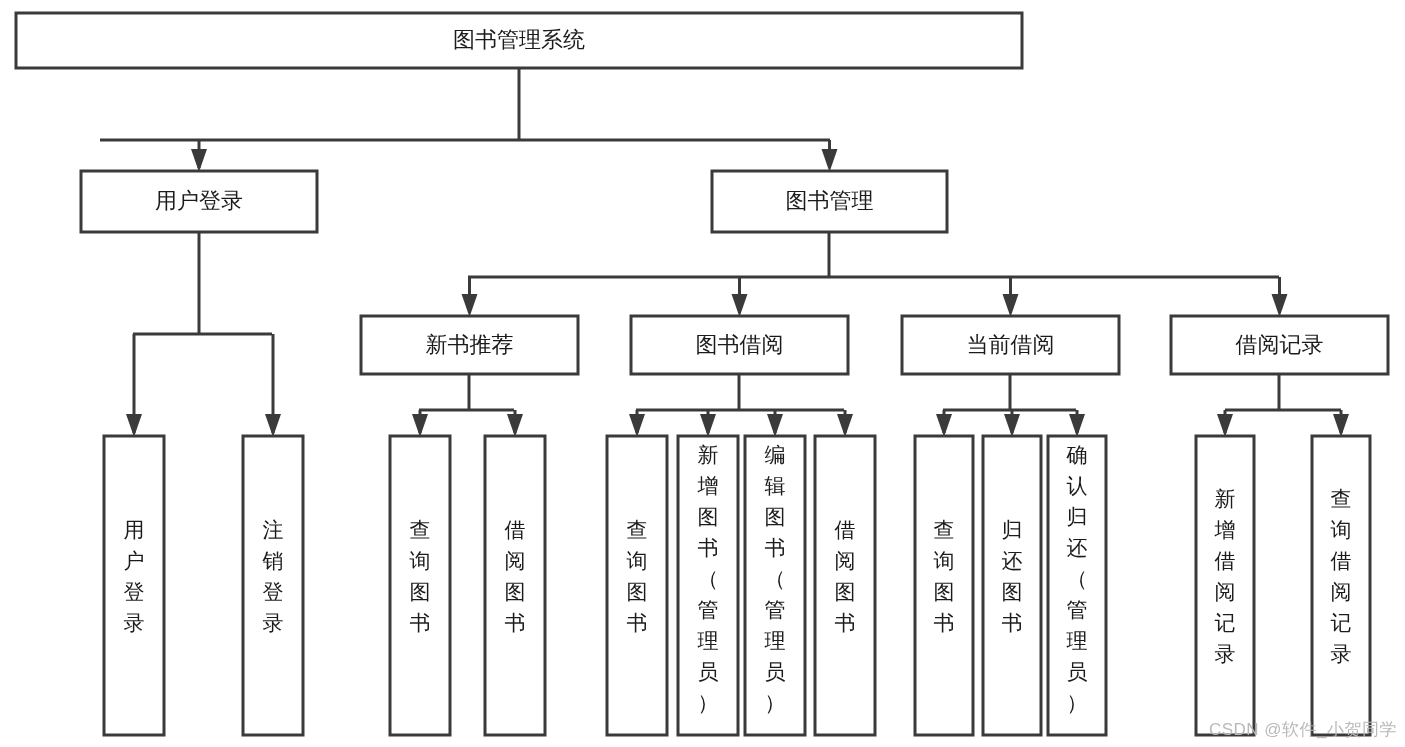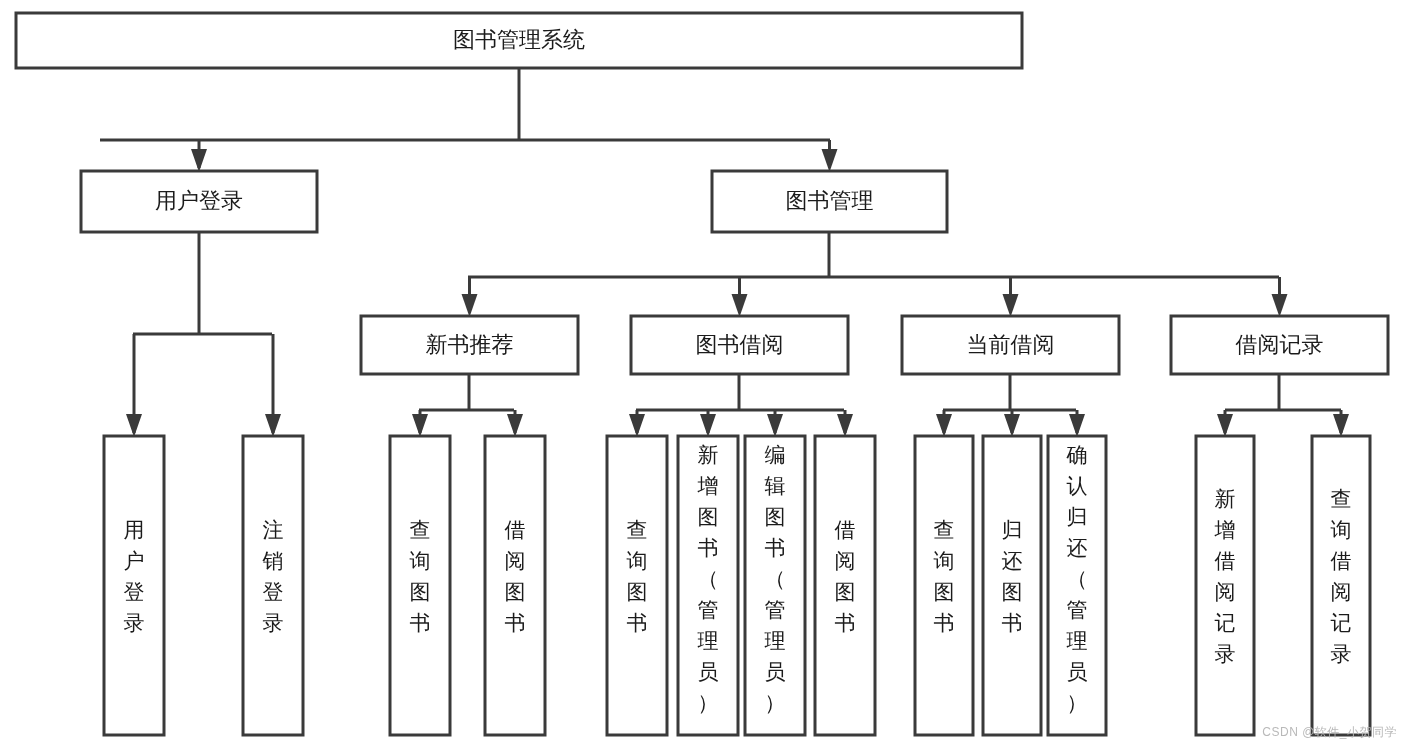--- a/index.html
+++ b/index.html
@@ -46,21 +46,21 @@
     font-family: "Liberation Sans", "DejaVu Sans", sans-serif;
     font-size: 21px;
     fill: #1b1b1b;
     text-anchor: middle;
   }
   .watermark {
     position: absolute;
     right: 8px;
     bottom: 6px;
     font-family: "Liberation Sans", "DejaVu Sans", sans-serif;
-    font-size: 12px;
+    font-size: 17px;
     color: #b9b9b9;
     letter-spacing: 0.5px;
     white-space: nowrap;
     user-select: none;
   }
 </style>
 </head>
 <body>
 
 <svg id="diagram" viewBox="0 0 1405 747">

